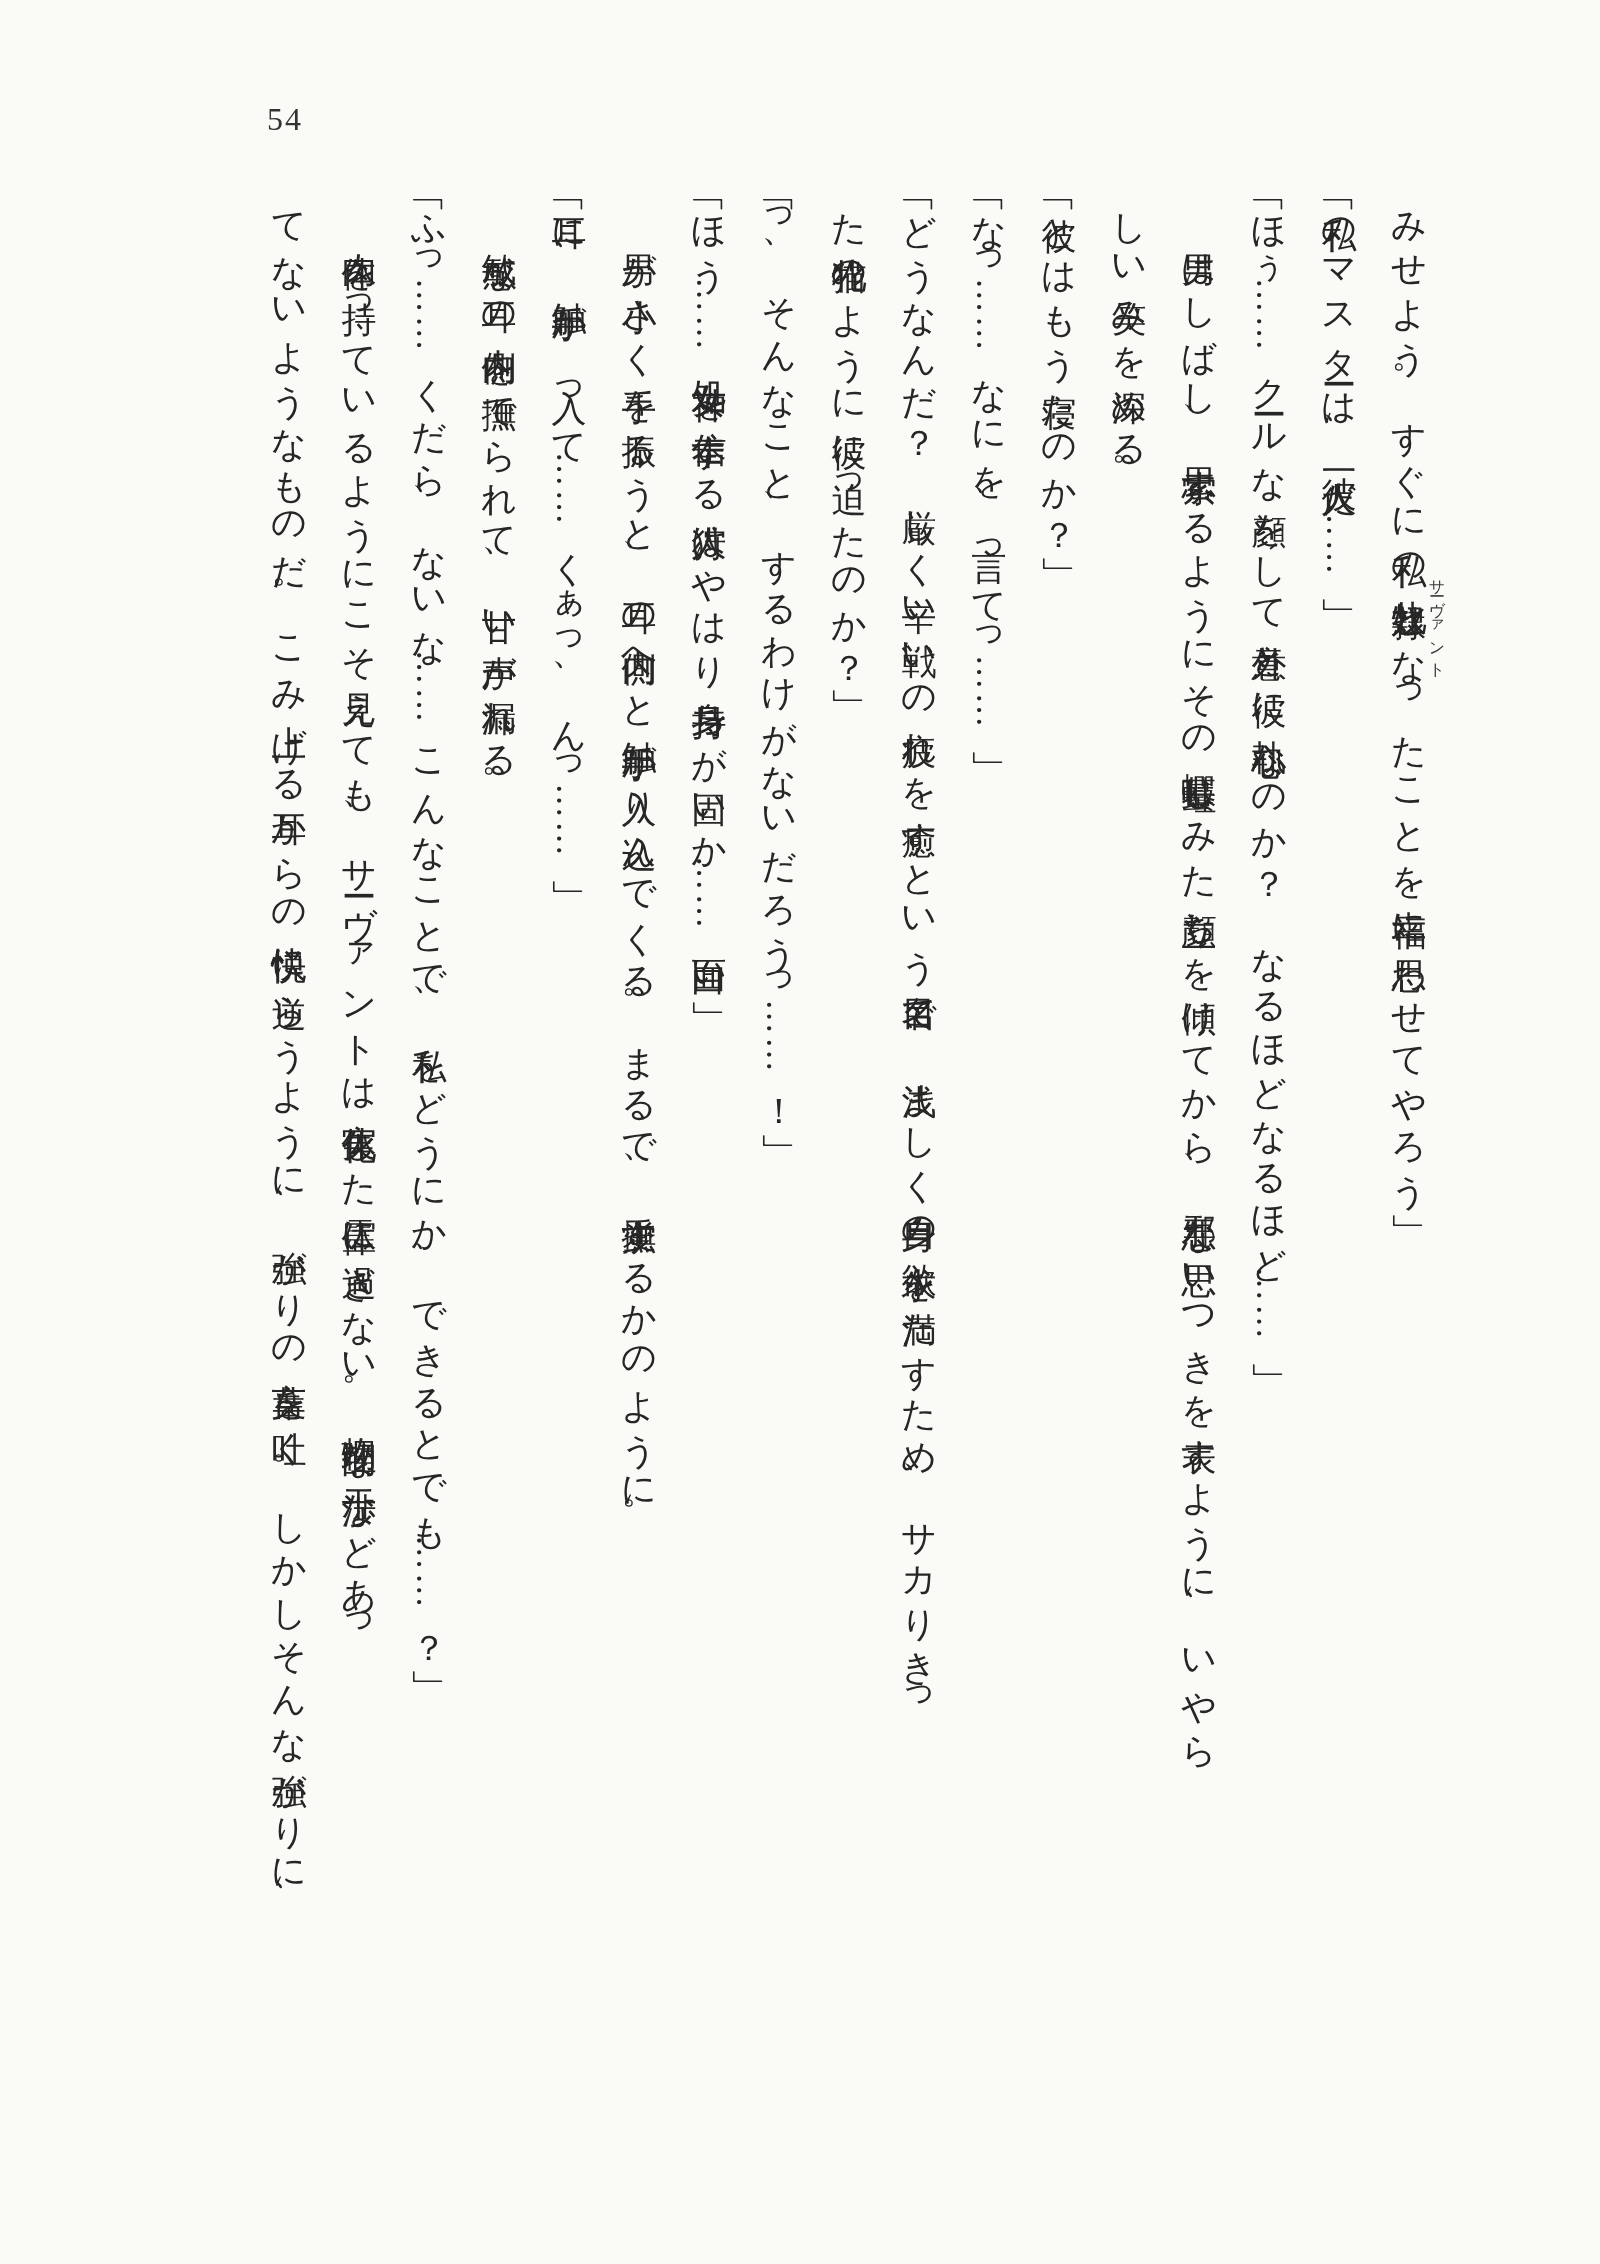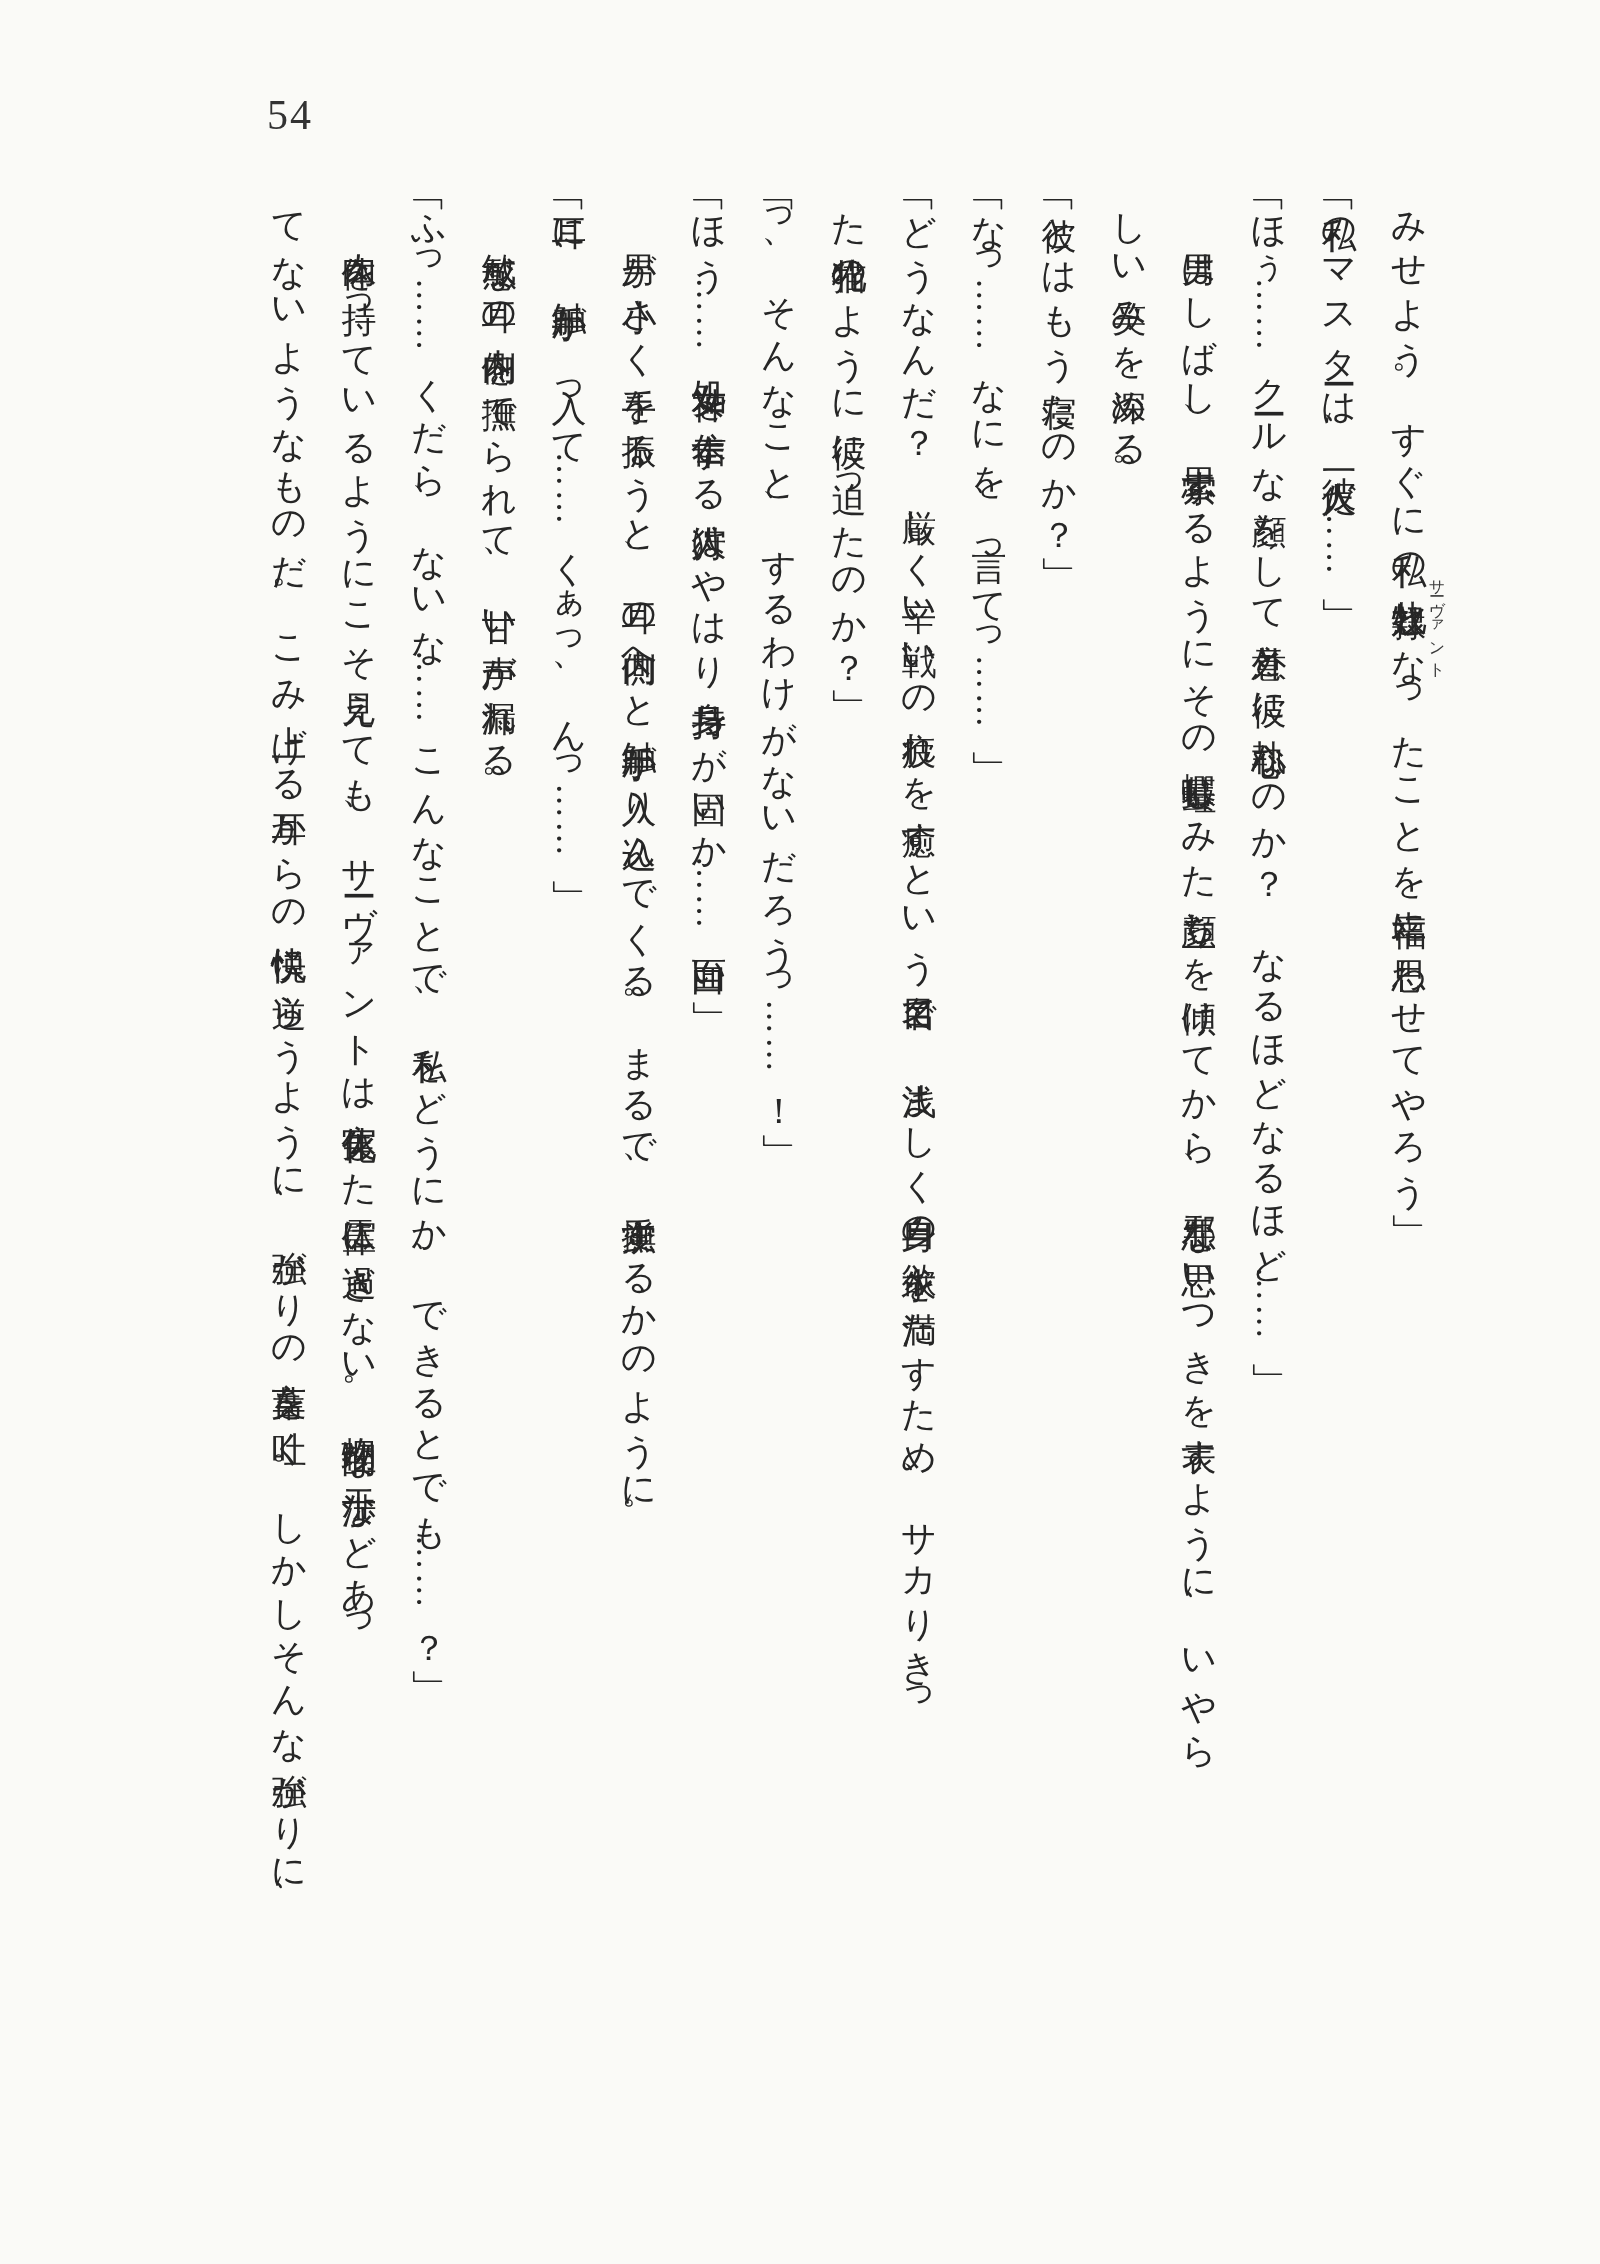--- a/index.html
+++ b/index.html
@@ -11,22 +11,22 @@
     width: 1600px;
     height: 2264px;
     background: #fafaf7;
     color: #262626;
     font-family: "Liberation Serif", "DejaVu Serif", serif;
     overflow: hidden;
   }
   .page-number {
     position: absolute;
     left: 267px;
-    top: 91px;
-    font-size: 42px;
+    top: 101px;
+    font-size: 32px;
     letter-spacing: 2px;
     color: #333333;
     font-family: Liberation Serif, serif;
   }
   .text-block {
     position: absolute;
     top: 188px;
     right: 157px;
     height: 1960px;
     writing-mode: vertical-rl;

